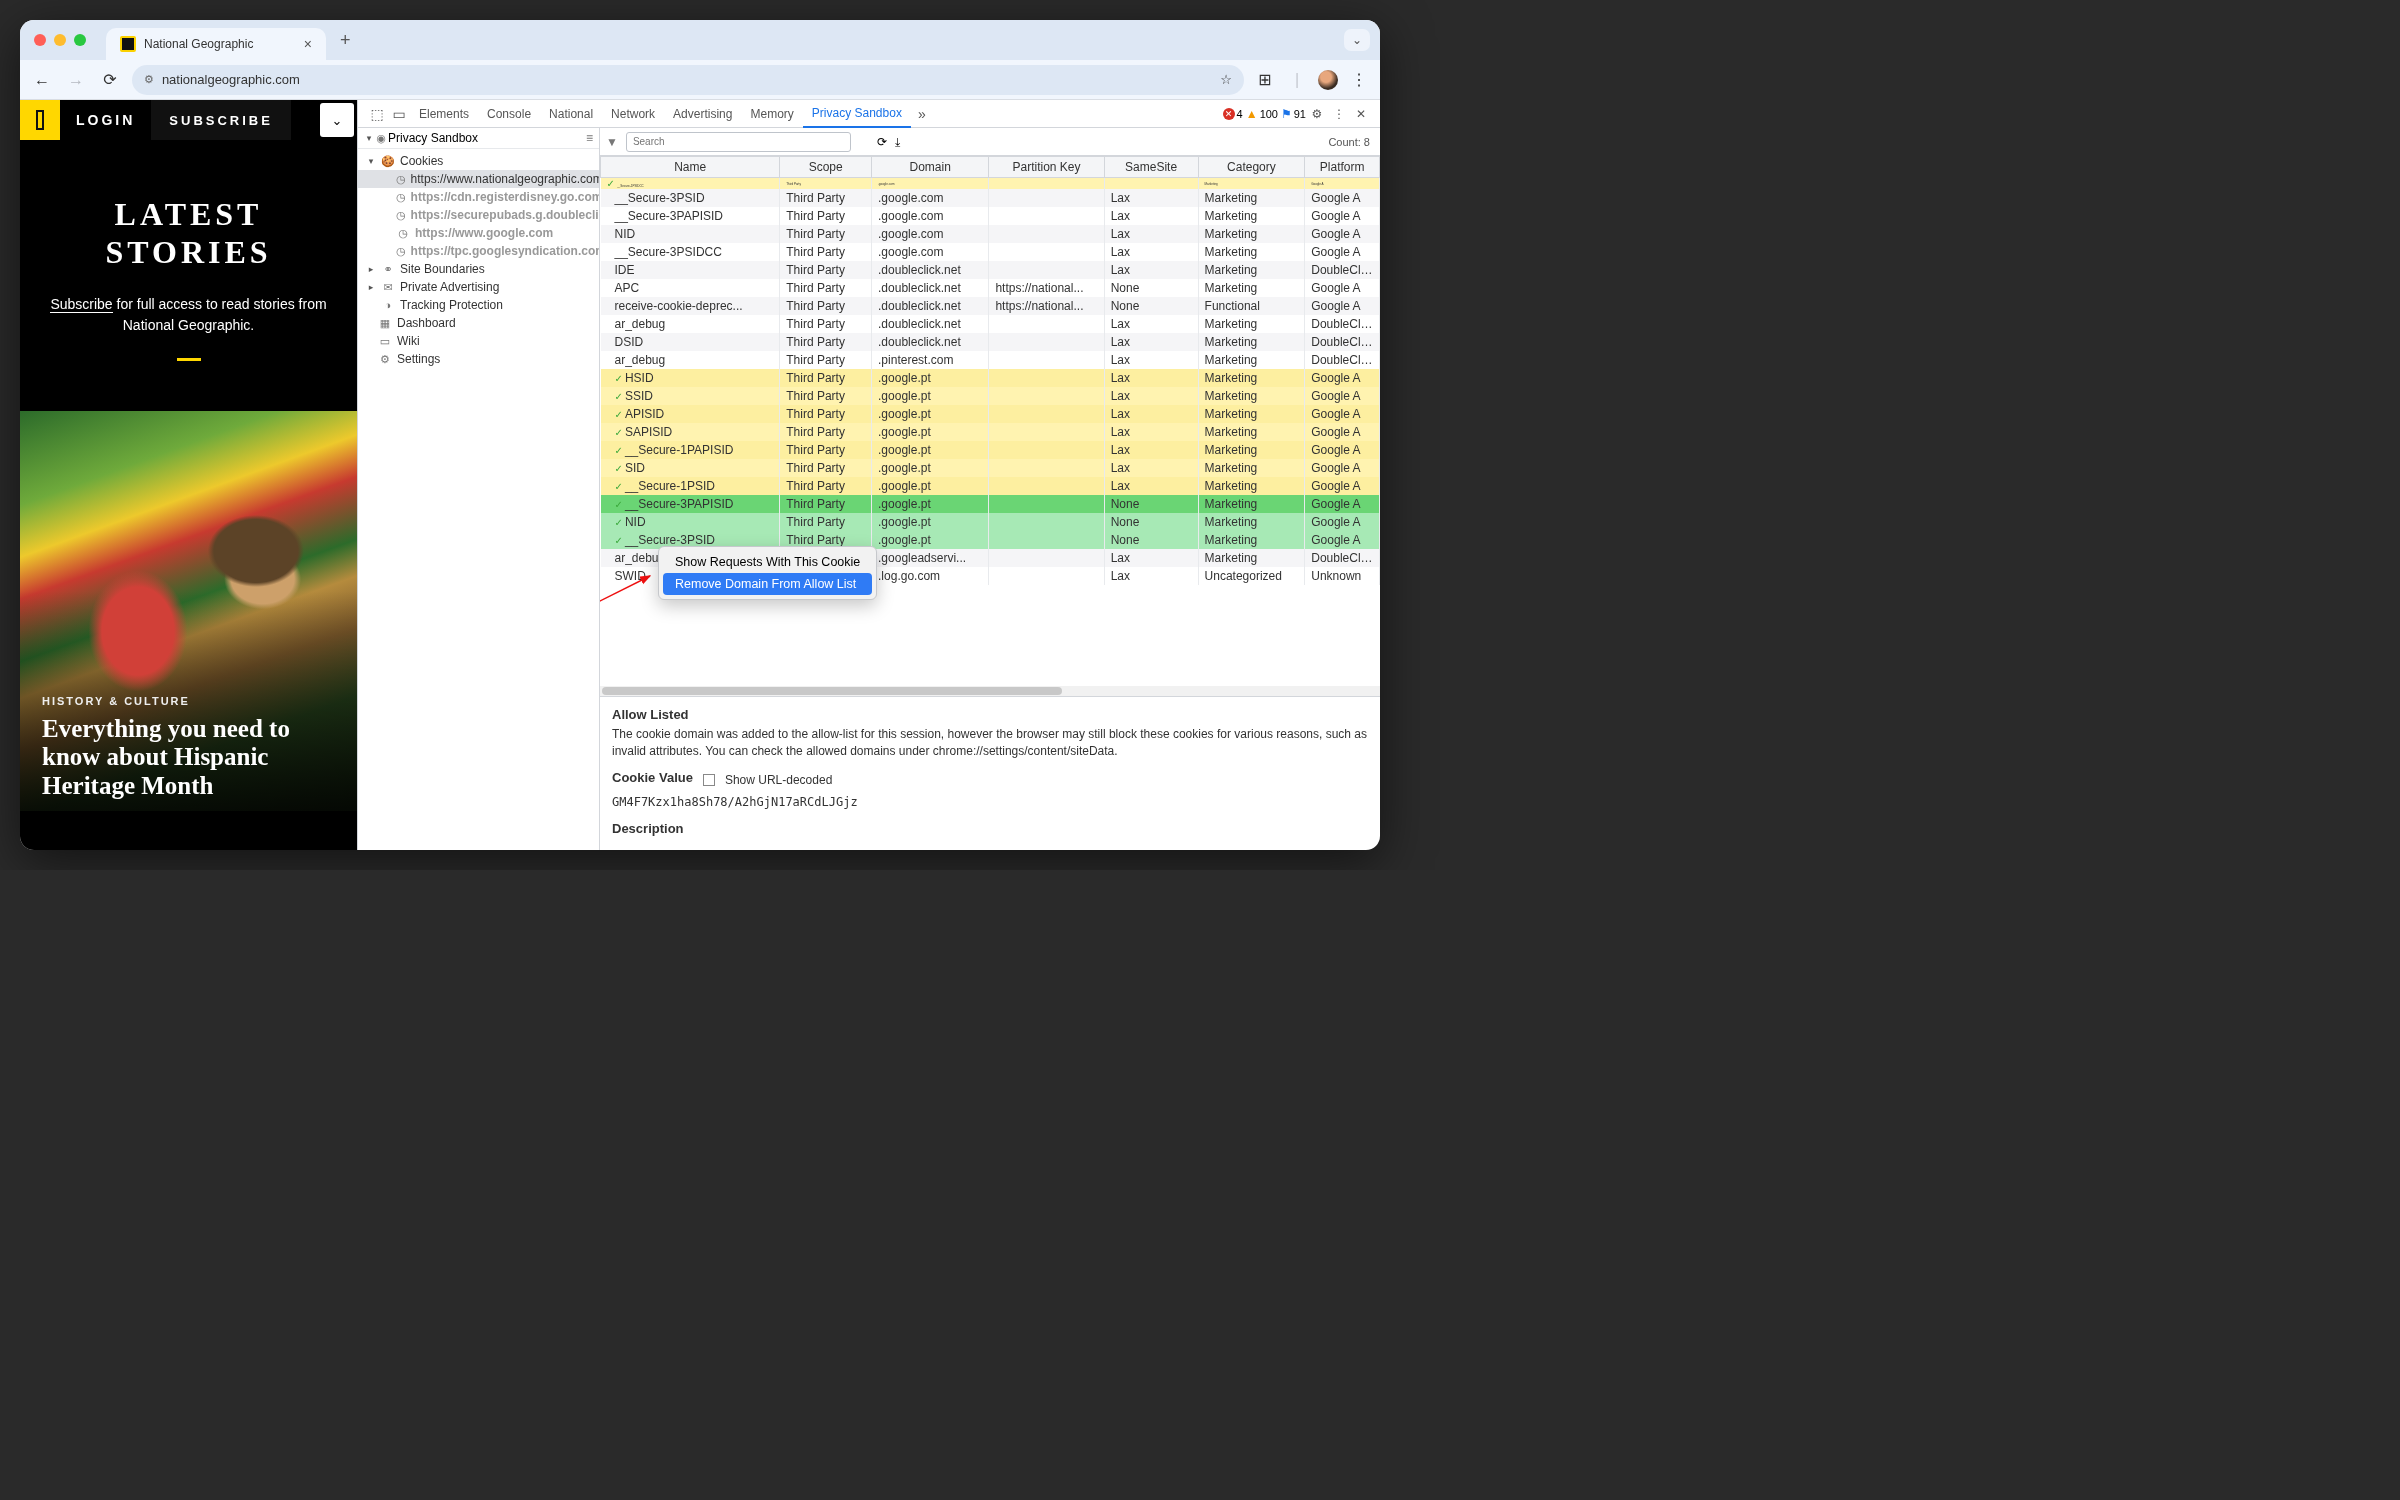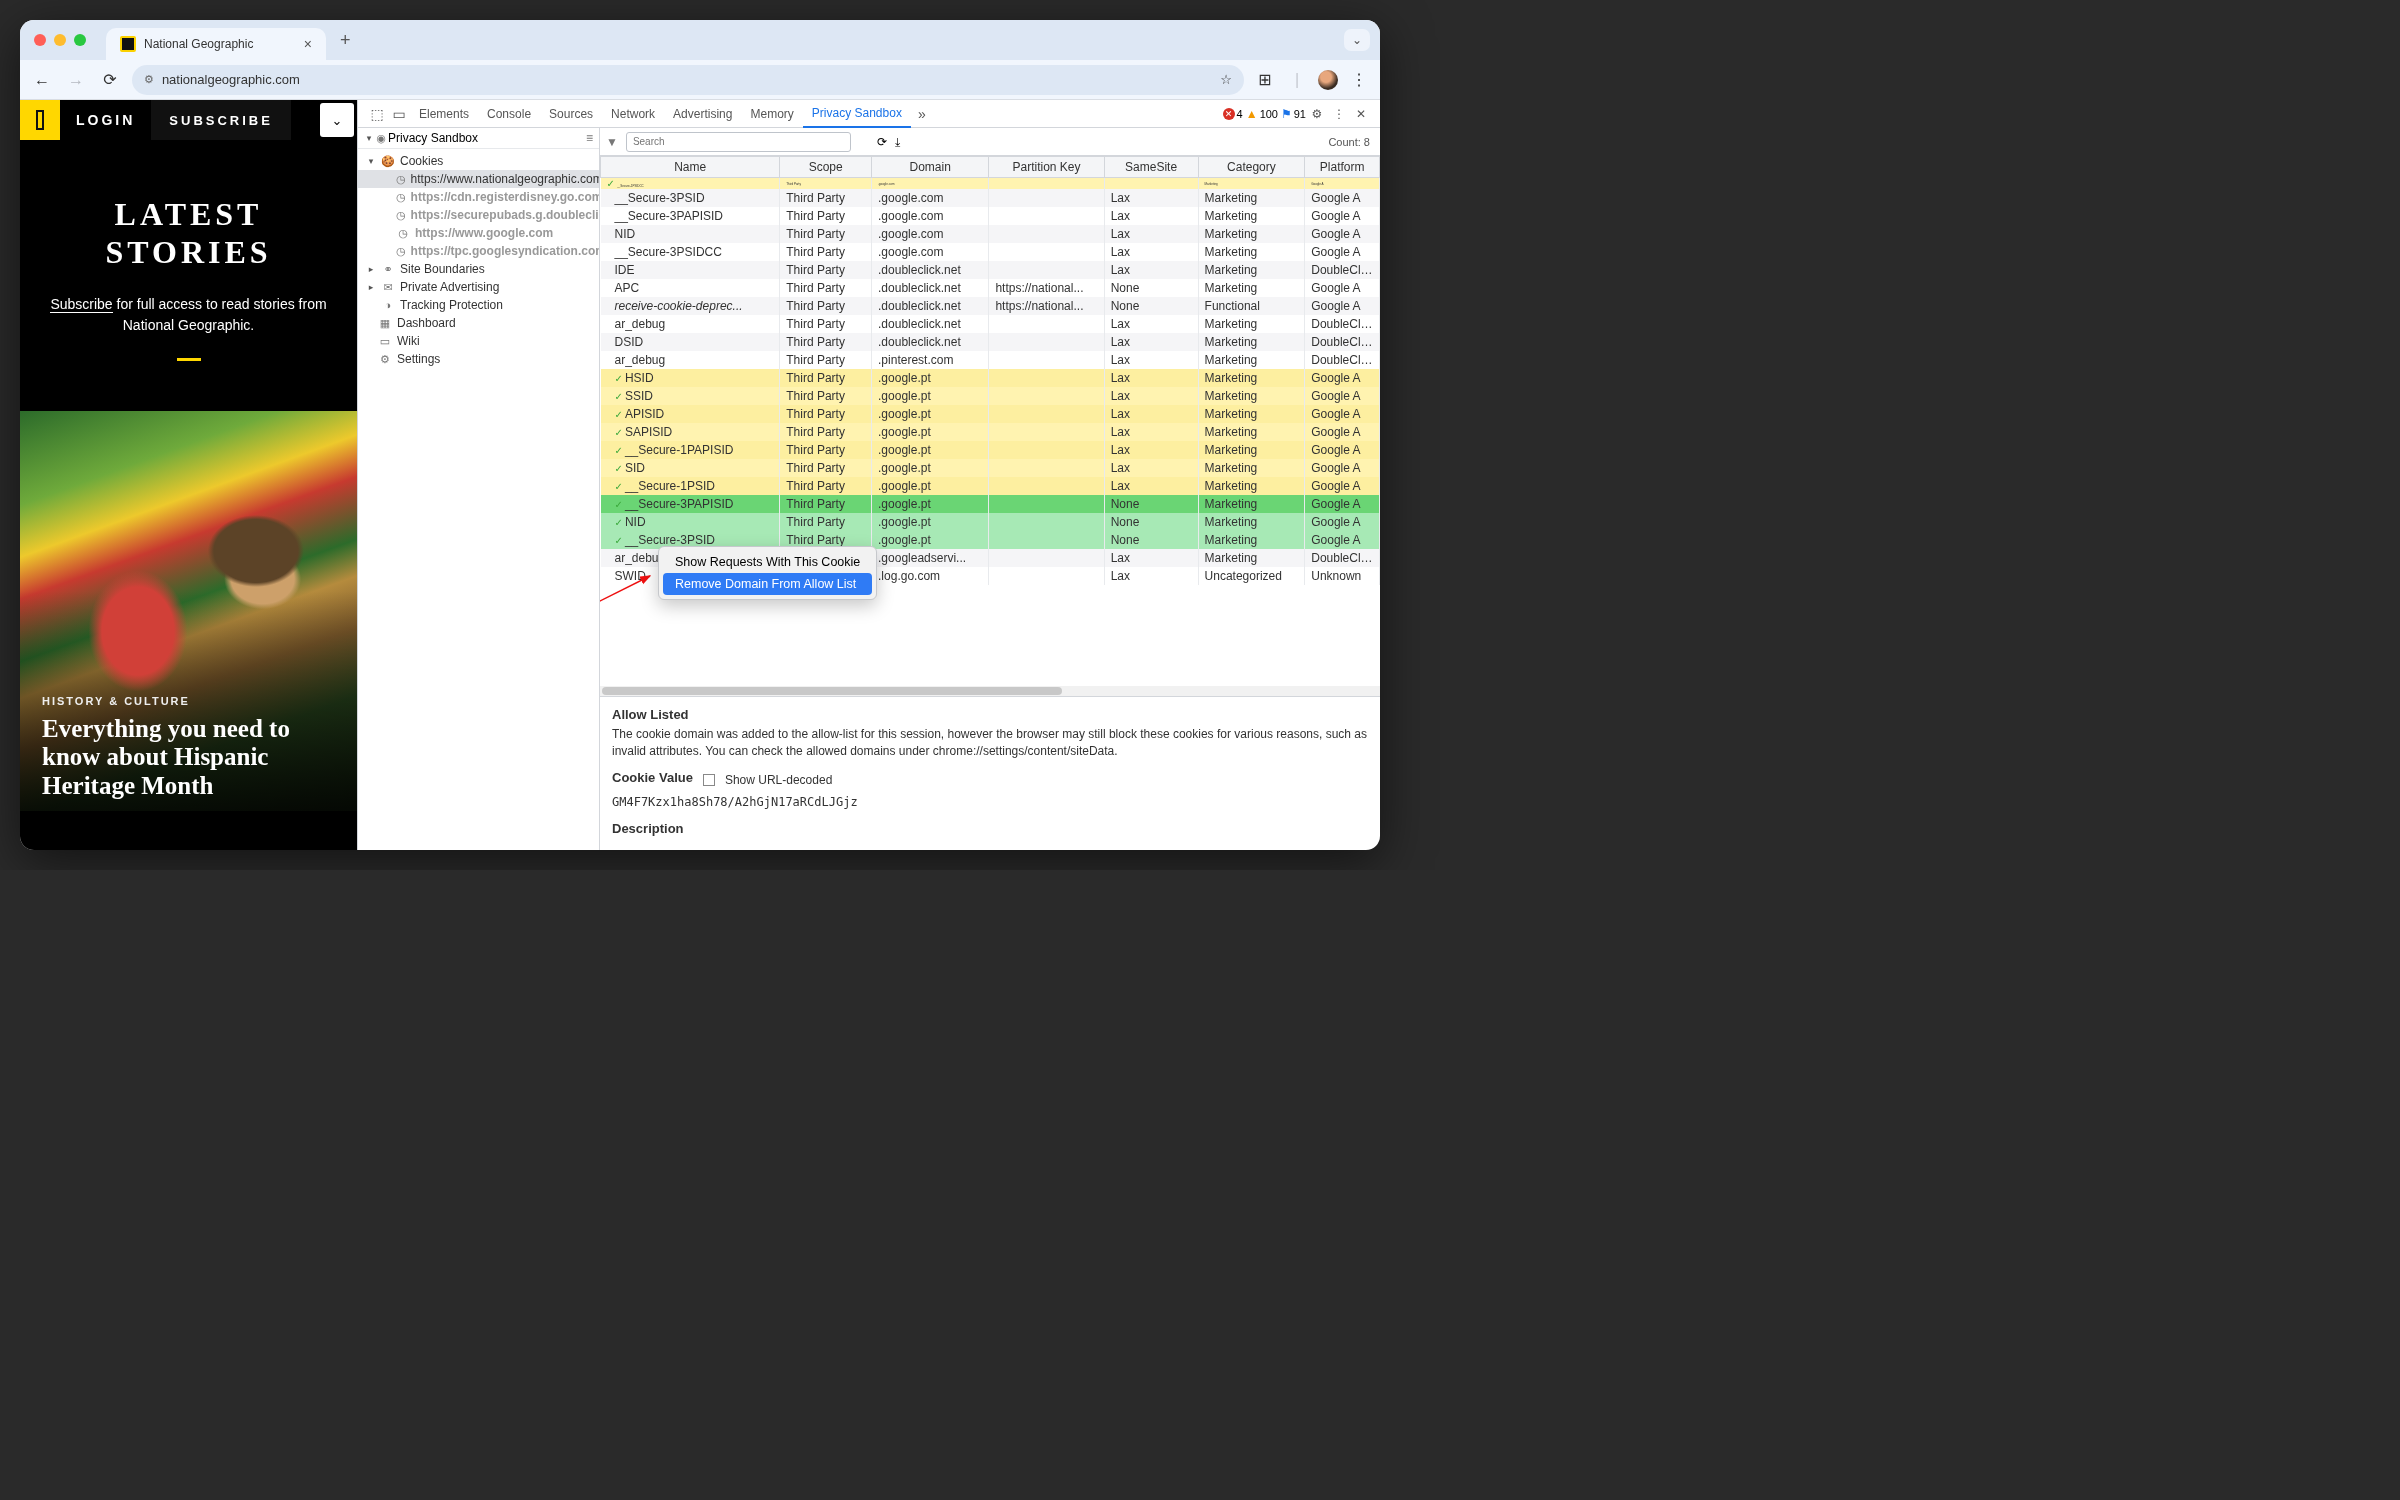--- a/index.html
+++ b/index.html
@@ -151,21 +151,21 @@
       </div>
     </div>
 
     <div class="devtools">
       <div class="dt-top">
         <span class="ic">⬚</span>
         <span class="ic">▭</span>
         <div id="dtabs" style="display:flex;">
             <div class="dt-tab">Elements</div>
             <div class="dt-tab">Console</div>
-            <div class="dt-tab">Sources</div>
+            <div class="dt-tab">National</div>
             <div class="dt-tab">Network</div>
             <div class="dt-tab">Advertising</div>
             <div class="dt-tab">Memory</div>
             <div class="dt-tab act">Privacy Sandbox</div>
           </div>
         <span class="ic">»</span>
         <div class="dt-err">
           <span class="errc">
               <span class="circle-red">✕</span>
               <span>4</span>
@@ -339,21 +339,21 @@
                   <tr>
                     <td style="padding-left: 14px;"> APC</td>
                     <td>Third Party</td>
                     <td>.doubleclick.net</td>
                     <td>https://national...</td>
                     <td>None</td>
                     <td>Marketing</td>
                     <td>Google A</td>
                   </tr>
                   <tr>
-                    <td style="padding-left: 14px; font-style: italic;"> receive-cookie-deprec...</td>
+                    <td style="padding-left: 14px;"> receive-cookie-deprec...</td>
                     <td>Third Party</td>
                     <td>.doubleclick.net</td>
                     <td>https://national...</td>
                     <td>None</td>
                     <td>Functional</td>
                     <td>Google A</td>
                   </tr>
                   <tr>
                     <td style="padding-left: 14px;"> ar_debug</td>
                     <td>Third Party</td>

